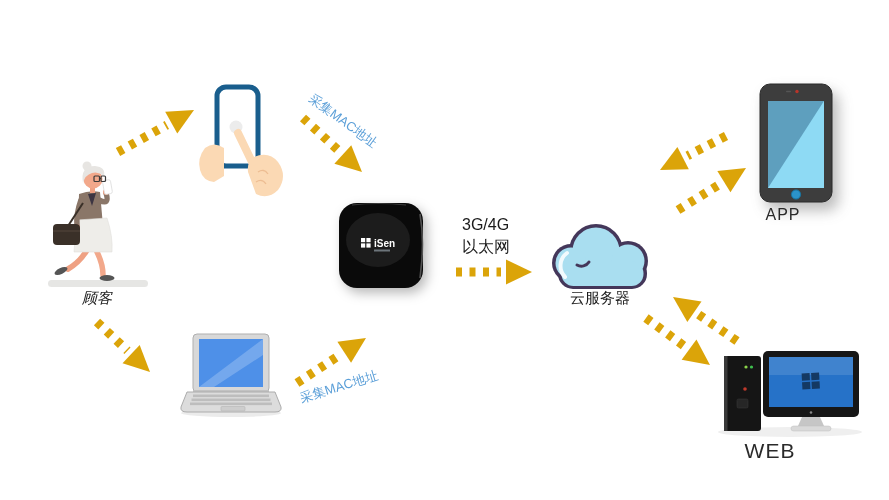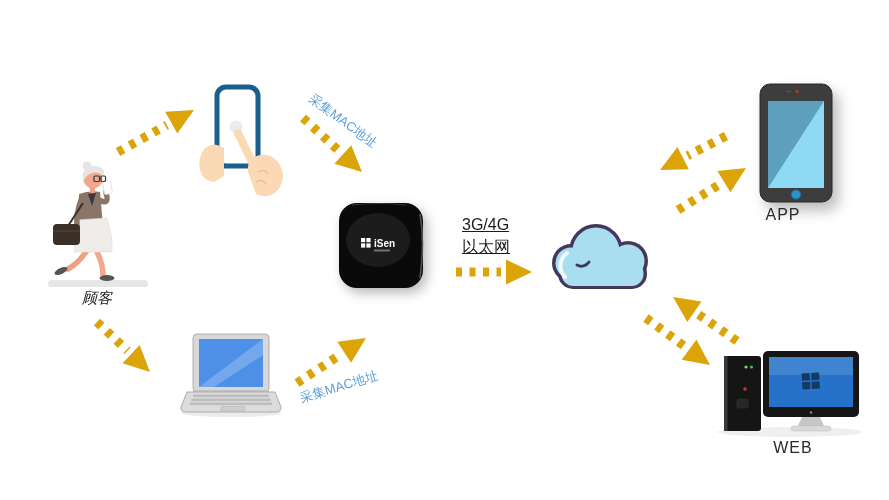--- a/index.html
+++ b/index.html
@@ -10,22 +10,22 @@
   .canvas svg{position:absolute;left:0;top:0;}
   .lbl{position:absolute;color:#1c1c1c;font-size:15px;text-align:center;white-space:nowrap;}
   .title{
     position:absolute;left:62px;top:22px;font-size:18px;letter-spacing:0.5px;
     color:var(--title-color,#E0A61E);
   }
   .lbl-customer{left:47px;top:289px;width:100px;font-style:italic;}
   .lbl-probe{left:329px;top:293px;width:100px;}
   .lbl-cloud{left:550px;top:289px;width:100px;}
   .lbl-app{left:733px;top:206px;width:100px;font-size:16px;letter-spacing:1px;color:#2a2a2a;}
-  .lbl-web{left:743px;top:439px;width:100px;font-size:16px;letter-spacing:1px;color:#2a2a2a;text-align:center;}
-  .lbl-link{left:462px;top:214px;text-align:left;font-size:16px;line-height:22px;color:#1b1b1b;text-decoration:underline;}
+  .lbl-web{left:720px;top:439px;width:100px;font-size:21px;letter-spacing:1px;color:#2a2a2a;text-align:center;}
+  .lbl-link{left:462px;top:214px;text-align:left;font-size:16px;line-height:22px;color:#1b1b1b;}
   .lbl-flow{
     position:absolute;width:124px;text-align:center;font-size:13px;
     color:var(--flow-color,#5B9FD8);white-space:nowrap;
   }
   .lbl-flow-top{left:281px;top:112px;transform:rotate(36deg);}
   .lbl-flow-bottom{left:277px;top:378px;transform:rotate(-17deg);}
   .cloud-dark{fill:var(--cloud-outline,#44375A);}
   .cloud-light{fill:var(--cloud-fill,#A9DEF0);}
 </style>
 </head>
@@ -191,20 +191,21 @@
         </g>
         <g>
           <line x1="646" y1="318" x2="685.0138626856698" y2="346.65080540978875" style="stroke:var(--accent);stroke-width:9;stroke-dasharray:6 7.5;stroke-linecap:butt"></line>
           <polygon points="0,0 -26,-12.5 -26,12.5" transform="translate(710,365) rotate(36.2926297284796)" style="fill:var(--accent)"></polygon>
         </g>
       </g>
   </svg>
 
 
   <div class="lbl lbl-customer">顾客</div>
+  <div class="lbl lbl-cloud">云服务器</div>
   <div class="lbl lbl-app">APP</div>
   <div class="lbl lbl-web">WEB</div>
 
   <div class="lbl lbl-link">
     <div>3G/4G</div>
     <div>以太网</div>
   </div>
 
   <div class="lbl-flow lbl-flow-top">采集MAC地址</div>
   <div class="lbl-flow lbl-flow-bottom">采集MAC地址</div>

